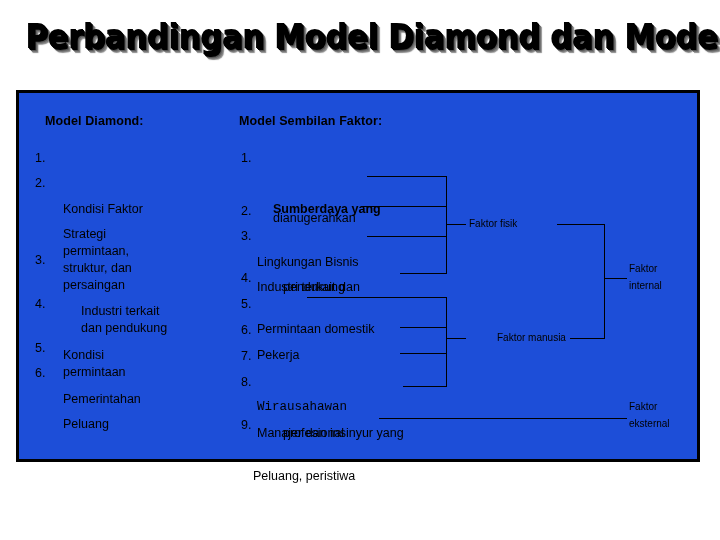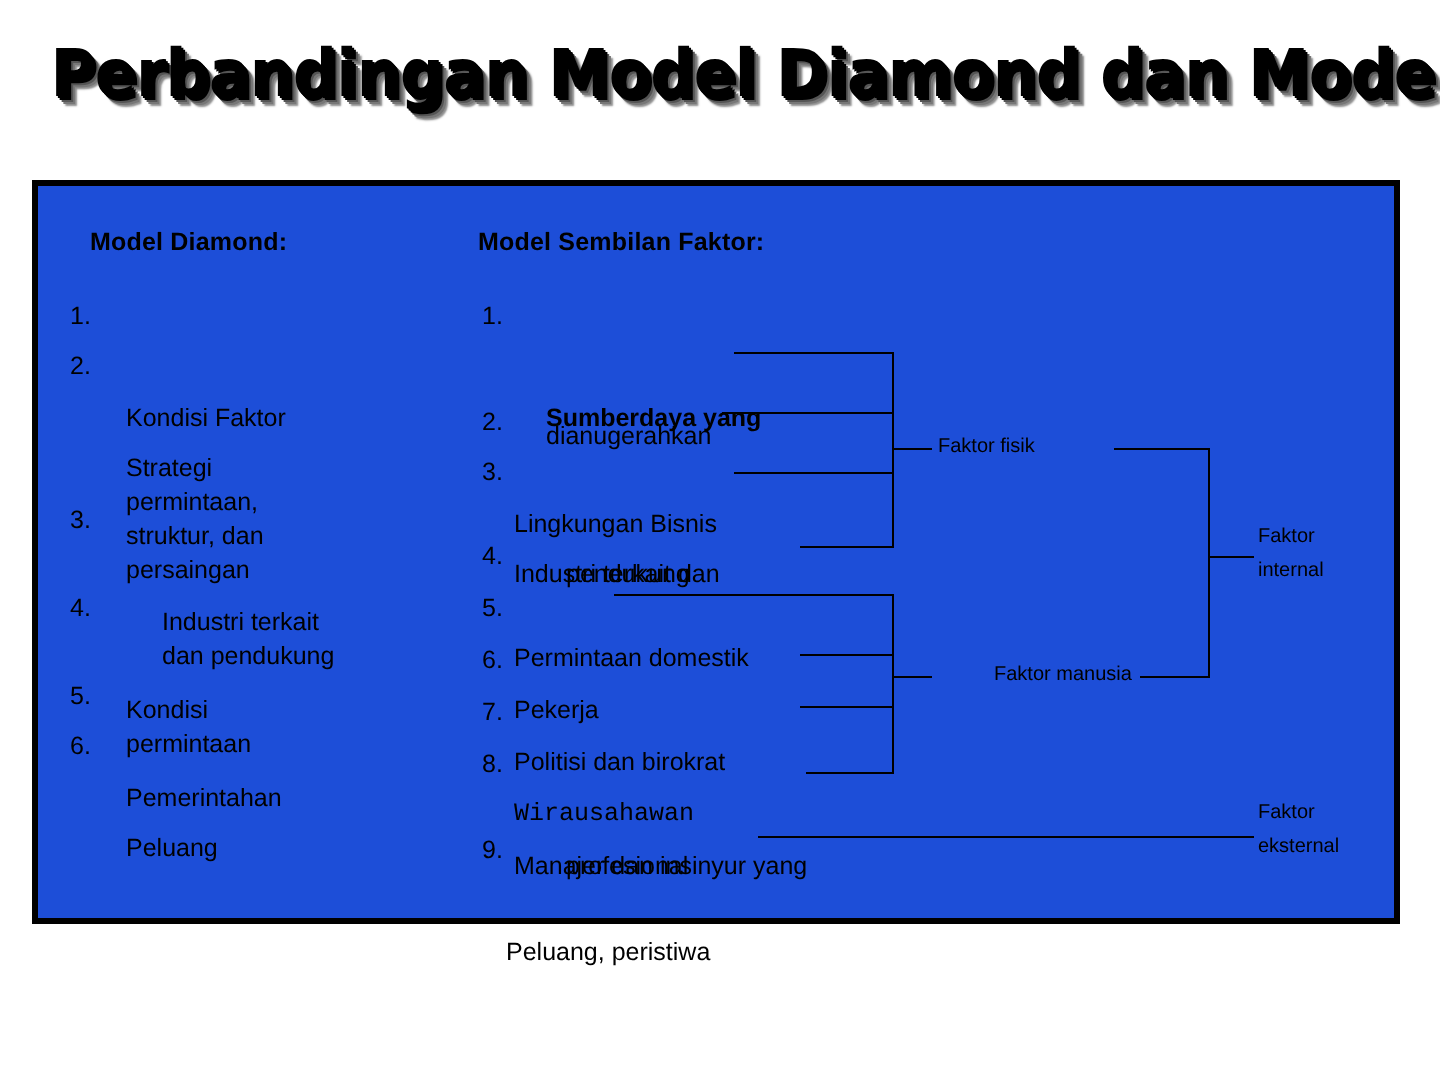--- a/index.html
+++ b/index.html
@@ -168,21 +168,20 @@
     <span class="txt" style="margin-left:16px;">Permintaan domestik</span>
   </div>
 
   <div class="li" style="left:222px; top:203px;">
     <span class="num">5.</span>
     <span class="txt" style="margin-left:16px;">Pekerja</span>
   </div>
 
   <div class="li" style="left:222px; top:229px;">
     <span class="num">6.</span>
-    <span class="txt" style="margin-left:16px;">Politisi dan birokrat</span>
   </div>
 
   <div class="li" style="left:222px; top:255px;">
     <span class="num">7.</span>
     <span class="txt" style="margin-left:16px;font-family:Liberation Mono, monospace;">Wirausahawan</span>
   </div>
 
   <div class="li" style="left:222px; top:281px;">
     <span class="num">8.</span>
     <span class="txt" style="margin-left:16px;">Manajer dan insinyur yang</span>

